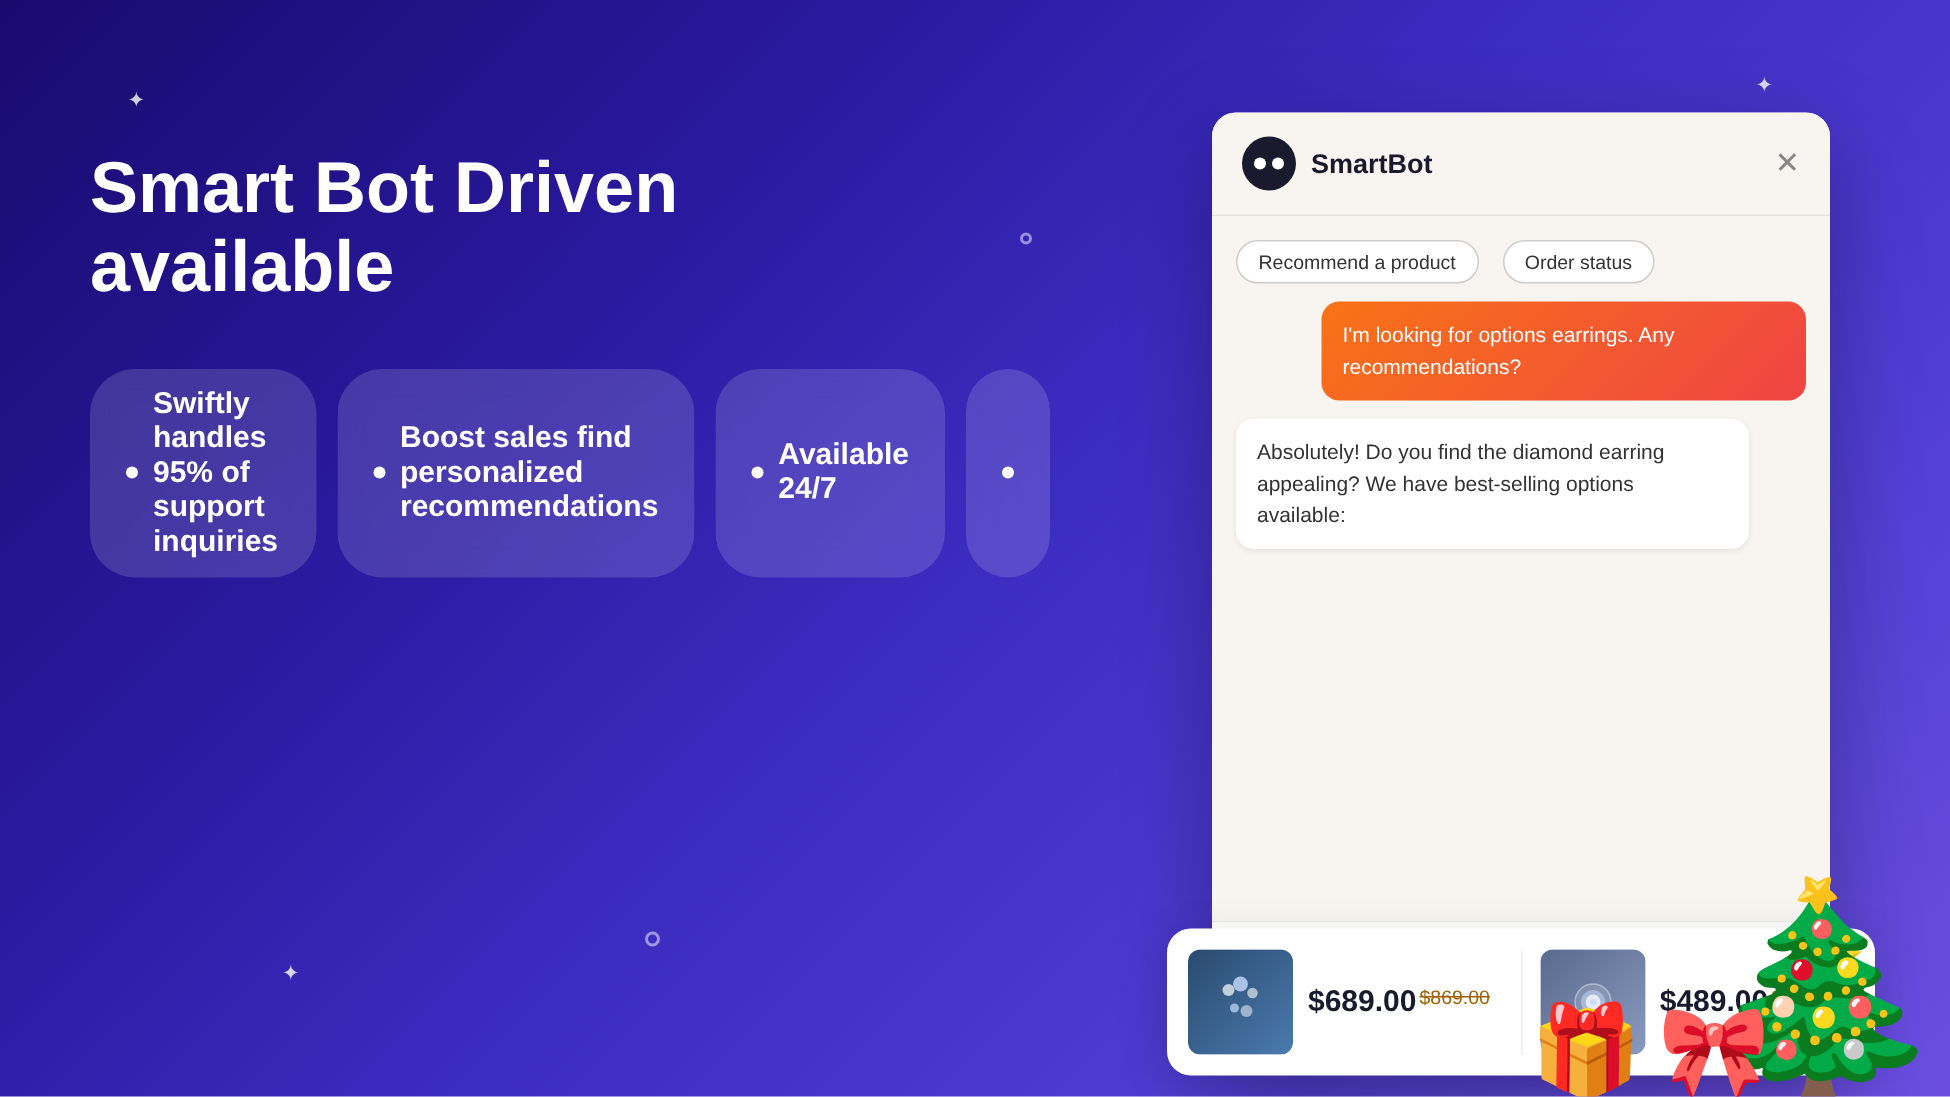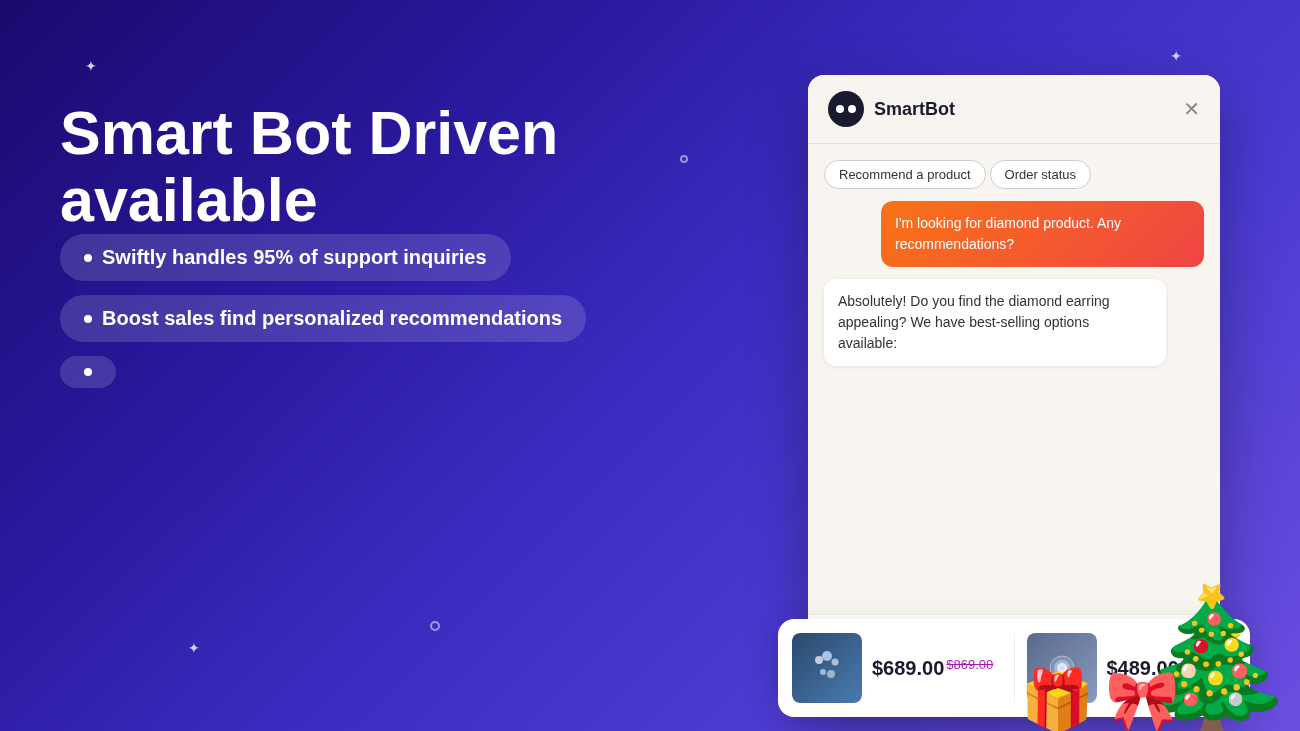--- a/index.html
+++ b/index.html
@@ -17,28 +17,29 @@
     .circle-4 { position: absolute; top: 120px; left: 215px; width: 6px; height: 6px; border: 2px solid rgba(255,255,255,0.5); border-radius: 50%; }
 
     
     .left-content {
       position: absolute;
       left: 60px;
       top: 100px;
       width: 640px;
     }
     .main-title {
-      font-size: 61px;
+      font-size: 48px;
       font-weight: 800;
       color: #ffffff;
       line-height: 1.1;
+      margin-bottom: 40px;
     }
     .features-list {
       display: flex;
-      flex-direction: column;
+      flex-direction: row;
       gap: 14px;
     }
     .feature-pill {
       display: inline-flex;
       align-items: center;
       background: rgba(255,255,255,0.15);
       backdrop-filter: blur(10px);
       border-radius: 30px;
       padding: 12px 24px;
       color: #ffffff;
@@ -129,21 +130,21 @@
       border-radius: 12px;
       padding: 12px 14px;
       font-size: 14px;
       color: #333;
       max-width: 90%;
       line-height: 1.5;
       box-shadow: 0 1px 4px rgba(0,0,0,0.08);
     }
     .quick-replies {
       display: flex;
-      gap: 4px;
+      gap: 16px;
       flex-wrap: wrap;
     }
     .quick-reply-btn {
       border: 1.5px solid #ccc;
       background: white;
       border-radius: 20px;
       padding: 6px 14px;
       font-size: 13px;
       color: #333;
       cursor: pointer;
@@ -196,21 +197,21 @@
       gap: 2px;
       justify-content: space-between;
     }
     .current-price {
       font-size: 20px;
       font-weight: 700;
       color: #1a1a2e;
     }
     .original-price {
       font-size: 13px;
-      color: #a21caf;
+      color: #a16207;
       text-decoration: line-through;
     }
     .star-badge {
       position: absolute;
       top: -6px;
       right: -6px;
       font-size: 16px;
     }
     .product-divider {
       width: 1px;
@@ -315,20 +316,24 @@
   <div class="features-list">
     <div class="feature-pill">
       <span class="bullet"></span>
       <span>Swiftly handles 95% of support inquiries</span>
     </div>
     <div class="feature-pill">
       <span class="bullet"></span>
       <span>Boost sales find personalized recommendations</span>
     </div>
     <div class="features-row">
+      <div class="feature-pill">
+        <span class="bullet"></span>
+        <span>Available 24/7</span>
+      </div>
       <div class="feature-pill">
         <span class="bullet"></span>
       </div>
     </div>
   </div>
 </div>
 
 <div class="chat-widget">
   <div class="chat-header">
     <div class="chat-header-left">
@@ -344,21 +349,21 @@
   </div>
 
   <div class="chat-body">
 
     <div class="quick-replies">
       <button class="quick-reply-btn">Recommend a product</button>
       <button class="quick-reply-btn">Order status</button>
     </div>
 
     <div class="user-message">
-      <span>I'm looking for diamond product. Any recommendations?</span>
+      <span>I'm looking for options earrings. Any recommendations?</span>
     </div>
 
     <div class="bot-message">
       <span>Absolutely! Do you find the diamond earring appealing? We have best-selling options available:</span>
     </div>
 
     <div class="product-cards-wrapper">
       <div class="product-card">
         <div class="product-img">
           <div style="width:70px;height:70px;background:linear-gradient(135deg,#2a4a6e,#4a7aae);border-radius:8px;display:flex;align-items:center;justify-content:center;">

